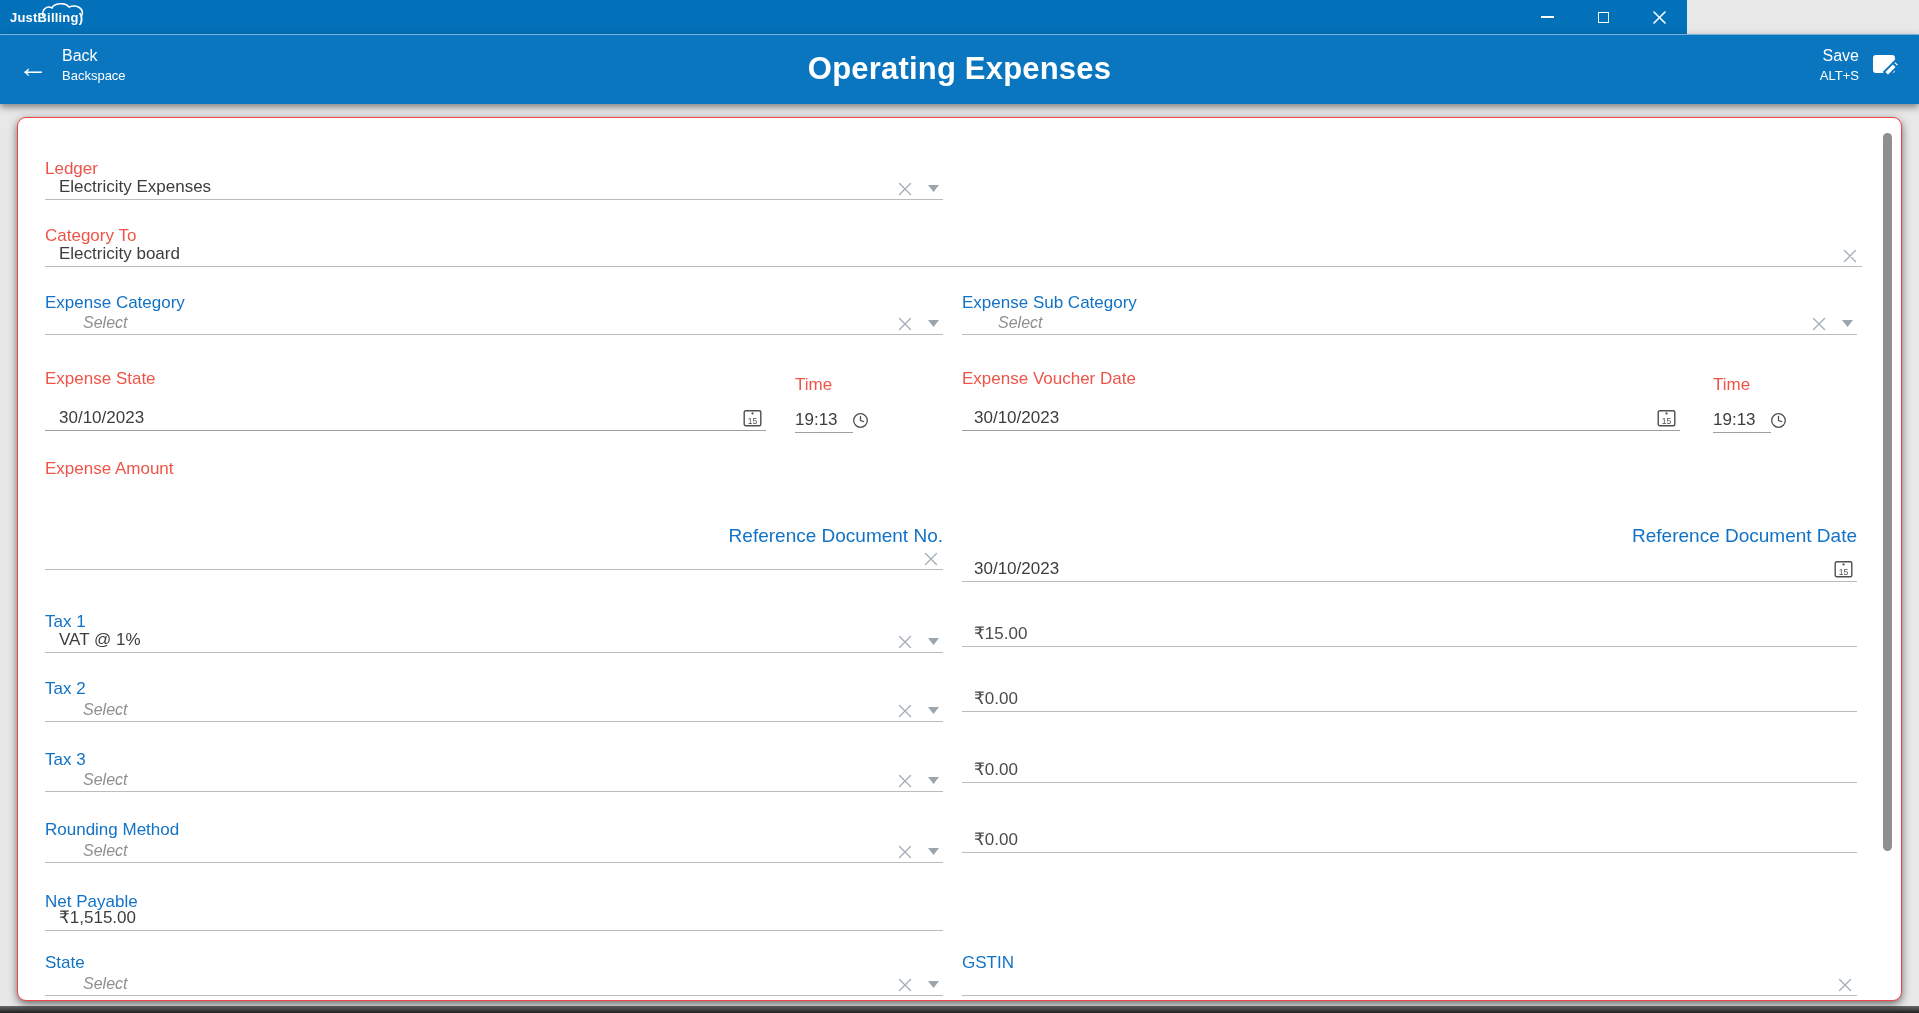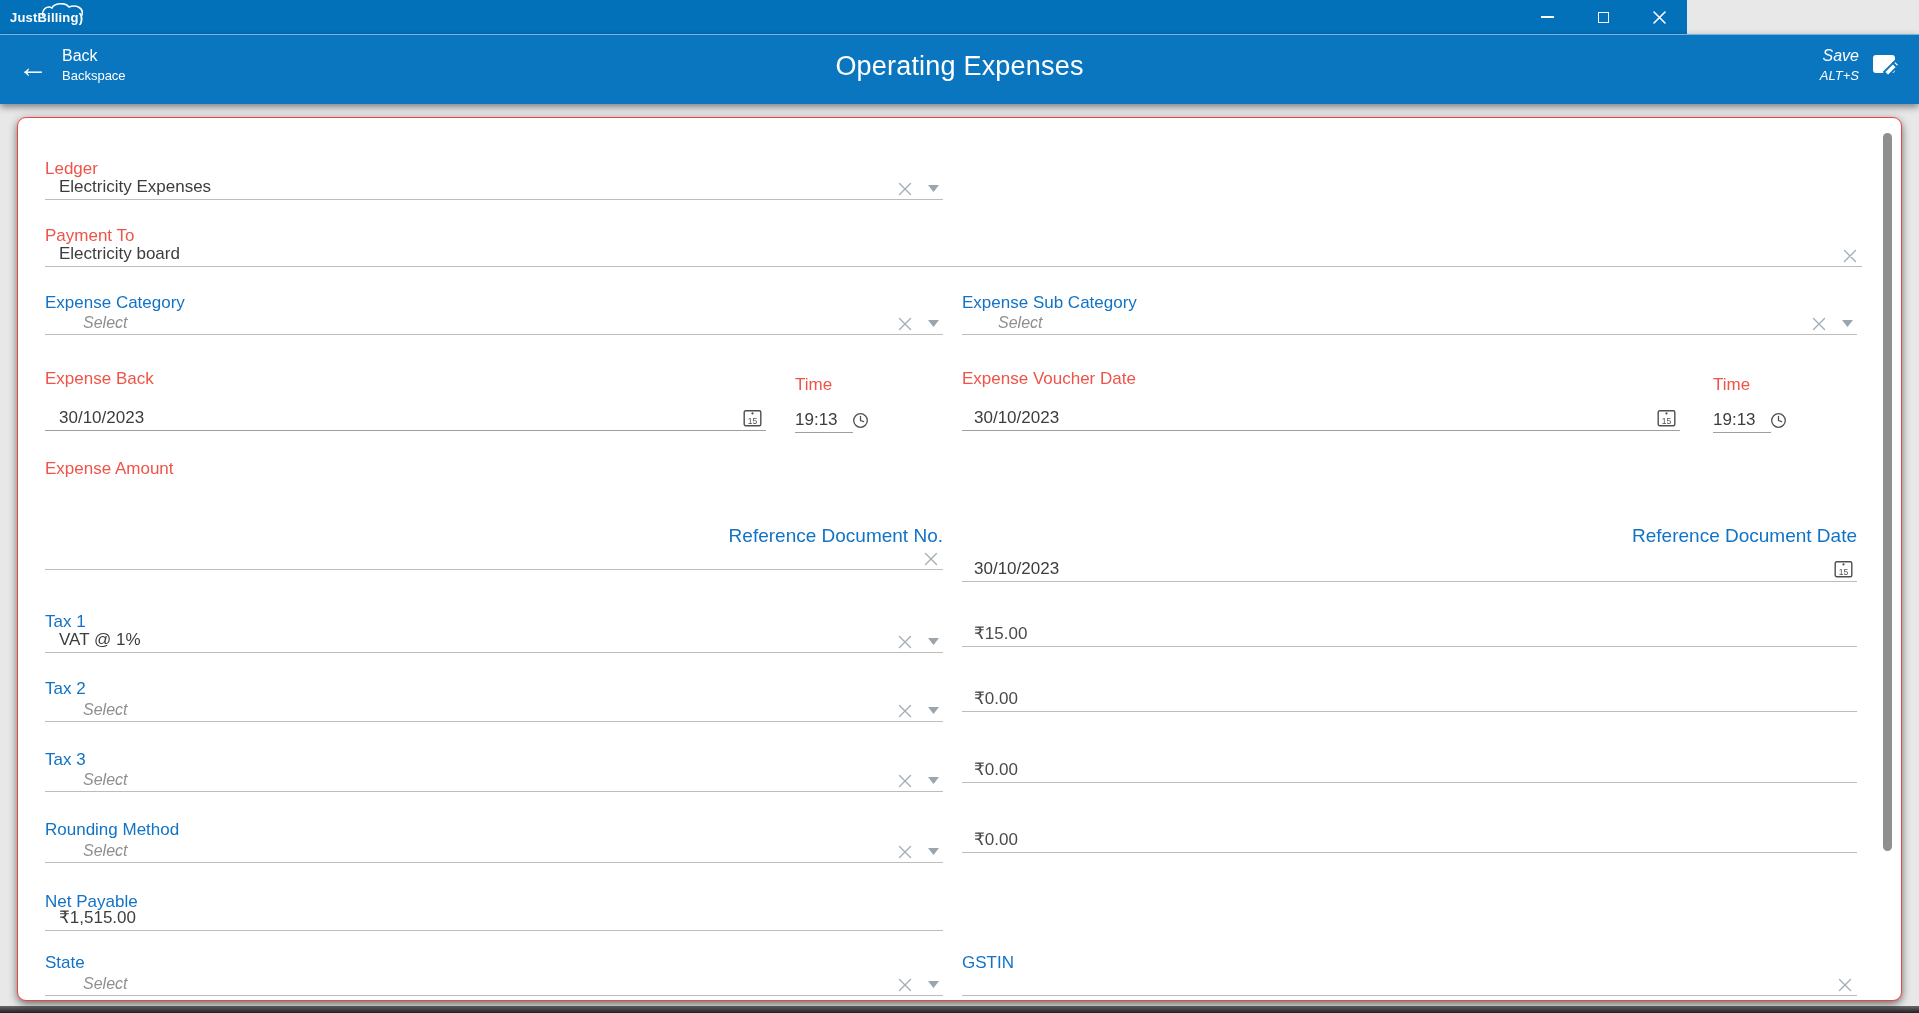--- a/index.html
+++ b/index.html
@@ -25,23 +25,23 @@
     position:absolute; left:0; top:34px; width:1919px; height:70px;
     background:#0b76c0; border-top:1px solid rgba(255,255,255,.45);
     box-shadow:0 3px 7px rgba(0,0,0,.45); color:#fff; z-index:5;
   }
   .backgrp { position:absolute; left:18px; top:10px; display:flex; align-items:center; cursor:pointer; }
   .back-arrow { font-size:30px; font-weight:300; line-height:30px; margin:4px 14px 0 0; }
   .back-label { font-size:16px; line-height:22px; }
   .back-short { font-size:13px; line-height:18px; }
   .page-title {
     position:absolute; left:0; right:0; top:16px; text-align:center;
-    font-size:27px; font-weight:400; letter-spacing:.2px;
-  }
-  .savegrp { position:absolute; right:18px; top:10px; display:flex; align-items:center; cursor:pointer;font-style:italic; }
+    font-size:31px; font-weight:700; letter-spacing:.2px;
+  }
+  .savegrp { position:absolute; right:18px; top:10px; display:flex; align-items:center; cursor:pointer; }
   .save-txt { text-align:right; margin-right:12px; }
   .save-label { font-size:16px; line-height:22px; }
   .save-short { font-size:13px; line-height:18px; }
   
   .card {
     position:absolute; left:17px; top:117px; width:1885px; height:884px;
     background:#fff; border:1px solid #ef4444; border-radius:9px;
     box-shadow:0 3px 9px rgba(0,0,0,.55); z-index:2;
   }
   .fld { position:absolute; }
@@ -131,21 +131,21 @@
             <path d="M2.5 2.5 L13.5 13.5 M13.5 2.5 L2.5 13.5" stroke="#a3aeb6" stroke-width="1.4" stroke-linecap="round"></path>
           </svg>
         <svg class="caret" width="11" height="7" viewBox="0 0 11 7">
             <polygon points="0,0 11,0 5.5,7" fill="#9aa5ad"></polygon>
           </svg>
       </span>
     </div>
   </div>
 
   <div class="fld" style="left:27px; top:107px; width:1817px">
-    <span class="lbl red">Payment To</span>
+    <span class="lbl red">Category To</span>
     <div class="frow" style="height:20px">
       <span class="val">Electricity board</span>
       <span class="tail">
         <svg class="xicon" width="16" height="16" viewBox="0 0 16 16">
             <path d="M2.5 2.5 L13.5 13.5 M13.5 2.5 L2.5 13.5" stroke="#a3aeb6" stroke-width="1.4" stroke-linecap="round"></path>
           </svg>
       </span>
     </div>
   </div>
 
@@ -172,21 +172,21 @@
             <path d="M2.5 2.5 L13.5 13.5 M13.5 2.5 L2.5 13.5" stroke="#a3aeb6" stroke-width="1.4" stroke-linecap="round"></path>
           </svg>
         <svg class="caret" width="11" height="7" viewBox="0 0 11 7">
             <polygon points="0,0 11,0 5.5,7" fill="#9aa5ad"></polygon>
           </svg>
       </span>
     </div>
   </div>
 
   <div class="fld" style="left:27px; top:250px; width:721px">
-    <span class="lbl red">Expense Back</span>
+    <span class="lbl red">Expense State</span>
     <div class="frow dk" style="height:41px">
       <span class="val">30/10/2023</span>
       <span class="tail">
         <svg class="cal" width="19" height="19" viewBox="0 0 19 19">
           <rect x="1.2" y="2.8" width="16.6" height="15" rx="1.5" fill="none" stroke="#4f4f4f" stroke-width="1.4"></rect>
           <circle cx="9.5" cy="5.4" r="1.1" fill="#4f4f4f"></circle>
           <text x="9.5" y="15.6" font-size="8.5" fill="#4f4f4f" text-anchor="middle" font-family="Liberation Sans,DejaVu Sans,sans-serif">15</text>
         </svg>
       </span>
     </div>

